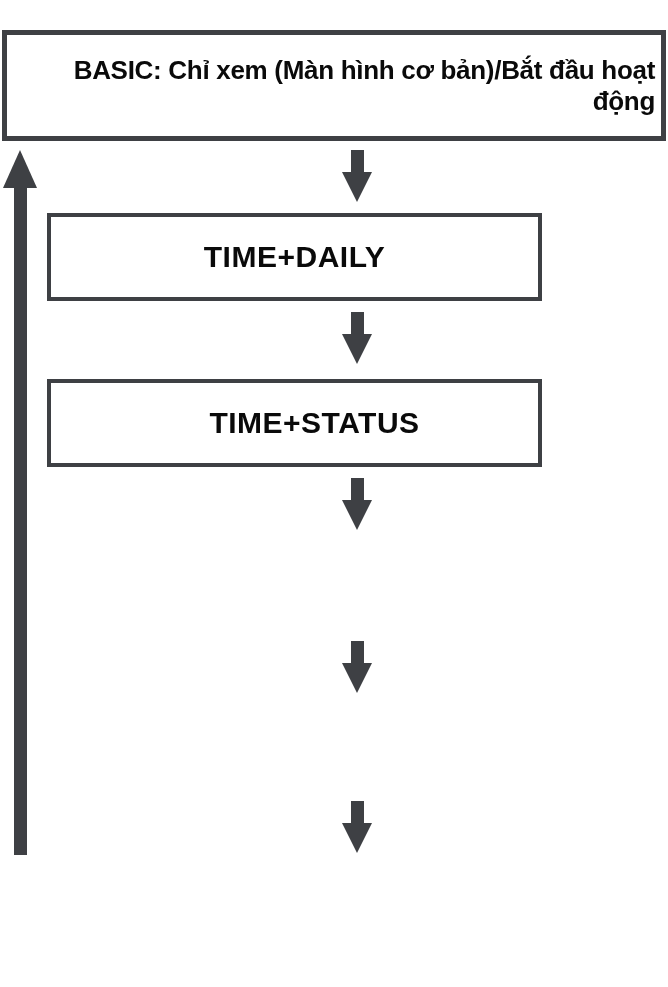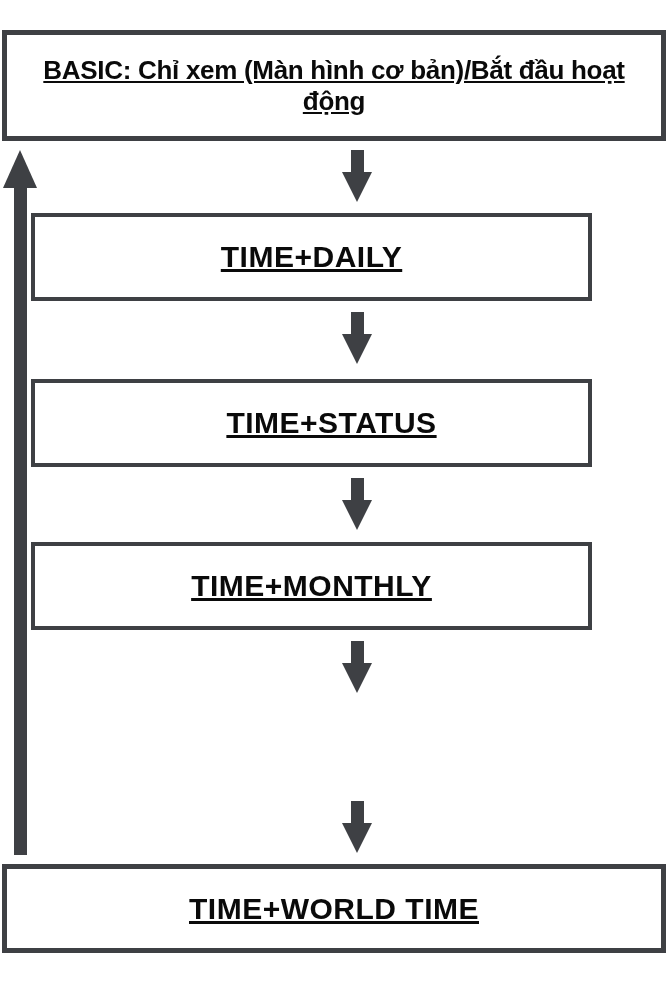--- a/index.html
+++ b/index.html
@@ -14,31 +14,30 @@
     background:var(--bg);
     font-family:"Liberation Sans","DejaVu Sans",sans-serif;
     color:var(--text);
     overflow:hidden;
   }
   .box{
     position:absolute;
     box-sizing:border-box;
     background:var(--bg);
     display:flex;align-items:center;justify-content:center;
-    text-align:center;
-    text-decoration:underline;
+    text-align:right;
   }
   .box-basic{
     left:2px;top:30px;width:664px;height:111px;
     border:5px solid var(--line);
     font-size:26px;font-weight:bold;letter-spacing:-0.3px;
     padding:0 6px;
   }
   .box-step{
-    left:31px;width:561px;height:88px;
+    left:47px;width:495px;height:88px;
     border:4px solid var(--line);
     font-size:30px;font-weight:600;letter-spacing:0.5px;
   }
   .box-step-1{top:213px;}
   .box-step-2{top:379px;padding-left:40px;}
   .box-step-3{top:542px;}
   .box-step-4{top:704px;}
   .box-step-5{
     left:2px;top:864px;width:664px;height:89px;
     border:5px solid var(--line);
@@ -107,32 +106,26 @@
 
   <div class="box box-step box-step-2">
     <span>TIME+STATUS</span>
   </div>
 
   <div class="down-arrow da-3">
     <div class="shaft"></div>
     <div class="head"></div>
   </div>
 
-  <div class="box box-step box-step-3">
-    <span>TIME+MONTHLY</span>
-  </div>
 
   <div class="down-arrow da-4">
     <div class="shaft"></div>
     <div class="head"></div>
   </div>
 
 
   <div class="down-arrow da-5">
     <div class="shaft"></div>
     <div class="head"></div>
   </div>
 
-  <div class="box box-step box-step-5">
-    <span>TIME+WORLD TIME</span>
-  </div>
 
 </div>
 
 </body></html>

